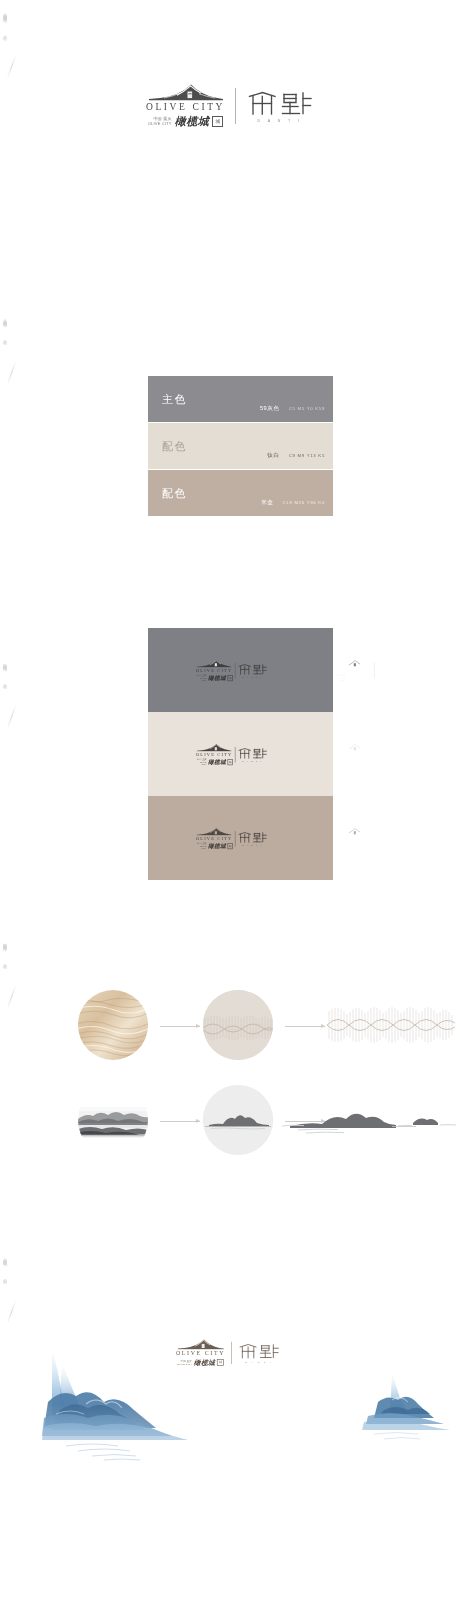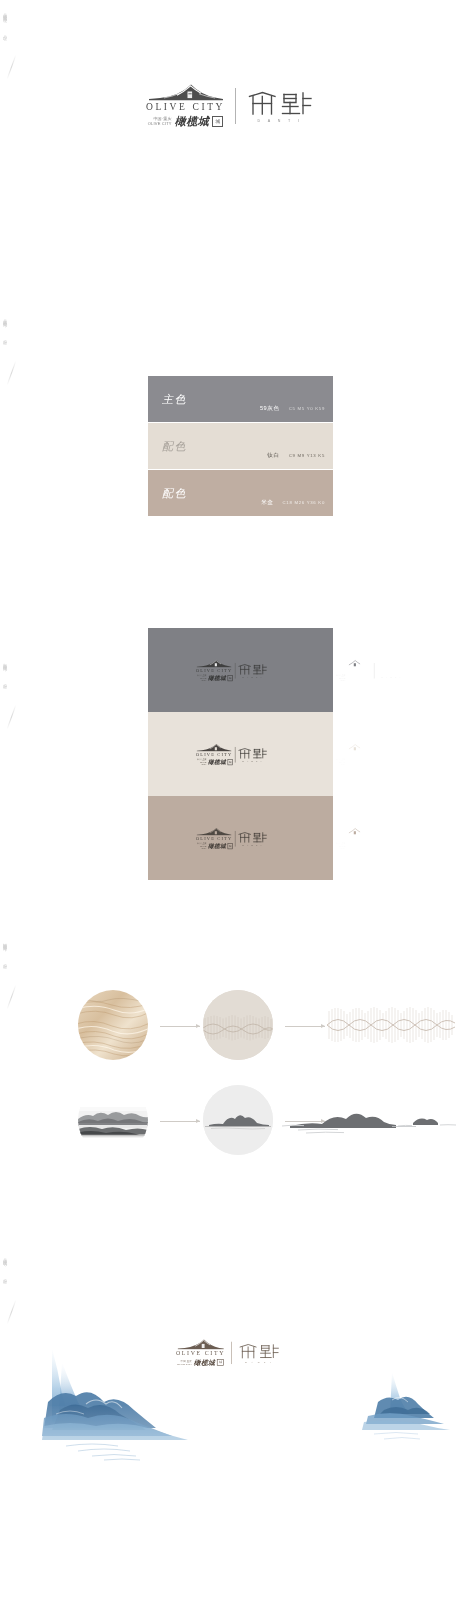--- a/index.html
+++ b/index.html
@@ -54,21 +54,21 @@
   }
   .logo-div{width:1px;height:36px;background:#b3b3b3;}
 
   .logo-right{display:flex;flex-direction:column;align-items:center;}
   .dt-cn{width:68px;height:28px;display:block;}
   .dt-en{font-size:3.6px;letter-spacing:3.4px;color:#8d8d8d;margin-top:2px;white-space:nowrap;}
 
   
   .swatches{position:absolute;left:148px;top:376px;width:185px;}
   .swatch{position:relative;display:flex;align-items:center;height:46px;margin-bottom:1px;}
-  .sw-label{font-size:11px;letter-spacing:1.5px;margin-left:14px;font-weight:400;font-style:italic;}
+  .sw-label{font-size:11px;letter-spacing:1.5px;margin-left:14px;font-weight:400;}
   .sw-right{position:absolute;right:8px;bottom:9px;display:flex;align-items:baseline;gap:9px;}
   .sw-name{font-size:5.6px;letter-spacing:.6px;}
   .sw-cmyk{font-size:4.3px;letter-spacing:.7px;}
 
   
   .apps{position:absolute;left:148px;top:628px;width:185px;}
   .app{height:84px;display:flex;align-items:center;justify-content:space-around;padding:0 14px;box-sizing:border-box;}
   .mini{display:flex;align-items:center;gap:4px;transform:scale(.52);transform-origin:center;}
   .mini .crest{width:72px;height:17px;}
   .mini .olive-en{font-size:8.6px;letter-spacing:2.2px;}

